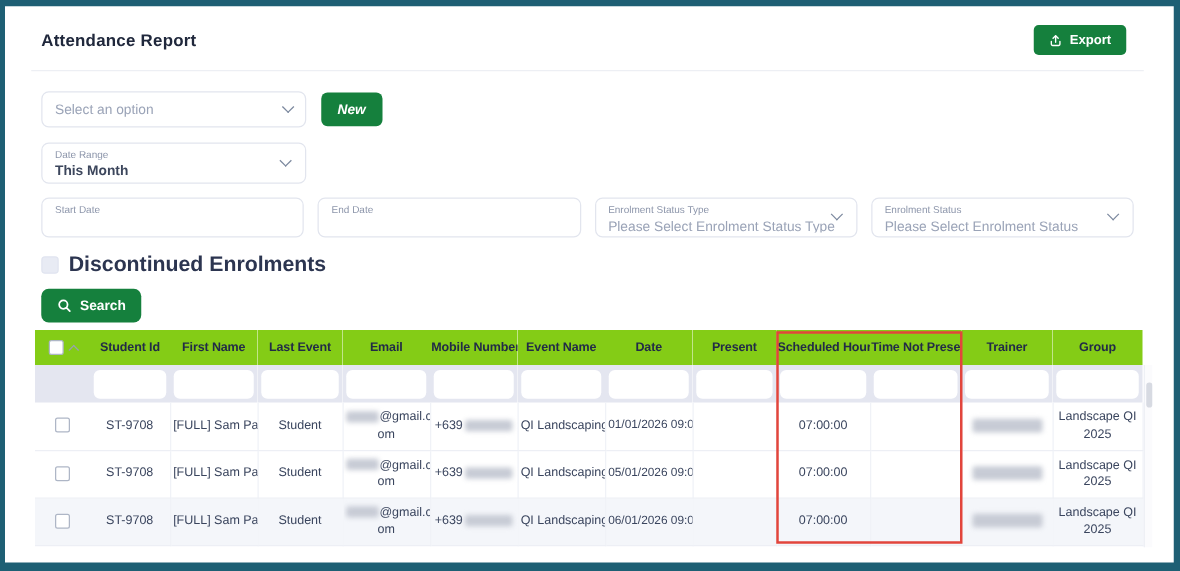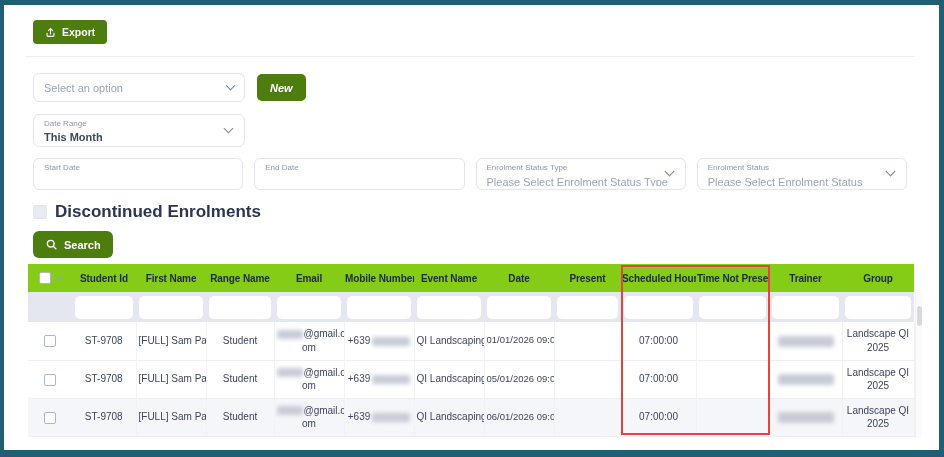--- a/index.html
+++ b/index.html
@@ -11,21 +11,21 @@
     border-left:4px solid #1e5f74; border-right:5px solid #1e5f74;
     background:#fff; overflow:hidden;
   }
   .content { padding:0 24px 0 21px; }
 
   
   .titlebar { display:flex; align-items:center; justify-content:space-between;
     padding:15px 8px 12px 8px; border-bottom:1px solid #edeff4; }
   .page-title { font-size:13.5px; font-weight:bold; color:#20283c; letter-spacing:.2px; }
   .btn { display:inline-flex; align-items:center; justify-content:center; gap:6px;
-    background:#4d7c0f; color:#fff; border:none; border-radius:4px; cursor:pointer;
+    background:#15803d; color:#fff; border:none; border-radius:4px; cursor:pointer;
     font-family:inherit; font-weight:bold; }
   .export-btn { height:24px; padding:0 12px; font-size:10.5px; border-radius:4px; margin-right:6px; }
 
   
   .filters { padding:0 8px; }
   .box { background:#fff; border:1px solid #e2e5ee; border-radius:6px; position:relative; }
   .row-a { display:flex; align-items:center; gap:12px; margin-top:16px; }
   .select-box { width:212px; height:29px; display:flex; align-items:center;
     padding:0 10px; cursor:pointer; }
   .select-box .ph { font-size:11px; color:#9aa3b7; flex:1; white-space:nowrap; overflow:hidden; }
@@ -92,20 +92,21 @@
   .vscroll .thumb { position:absolute; top:14px; left:1px; width:5px; height:20px;
     background:#d7dae2; border-radius:3px; cursor:pointer; }
 </style>
 </head>
 <body>
 
 <div class="frame">
   <div class="content">
 
     <div class="titlebar">
+      <div class="page-title">Attendance Report</div>
       <button class="btn export-btn">
         <span style="display:inline-flex;">
           <svg width="11" height="11" viewBox="0 0 24 24" fill="none" stroke="#fff" stroke-width="2.4" stroke-linecap="round" stroke-linejoin="round">
             <path d="M12 15V4"></path>
               <path d="M7.5 8 12 3.5 16.5 8"></path>
               <path d="M4.5 13.5v5a2 2 0 0 0 2 2h11a2 2 0 0 0 2-2v-5"></path>
           </svg>
         </span>
         <span>Export</span>
       </button>
@@ -184,21 +185,21 @@
         <thead>
           <tr>
             <th>
               <span class="hdr-cb-wrap">
                 <span class="cb"></span>
                 <span class="sort-caret"></span>
               </span>
             </th>
             <th>Student Id</th>
             <th>First Name</th>
-            <th>Range Name</th>
+            <th>Last Event</th>
             <th>Email</th>
             <th>Mobile Number</th>
             <th>Event Name</th>
             <th>Date</th>
             <th>Present</th>
             <th>Scheduled Hours</th>
             <th>Time Not Present</th>
             <th>Trainer</th>
             <th>Group</th>
           </tr>

